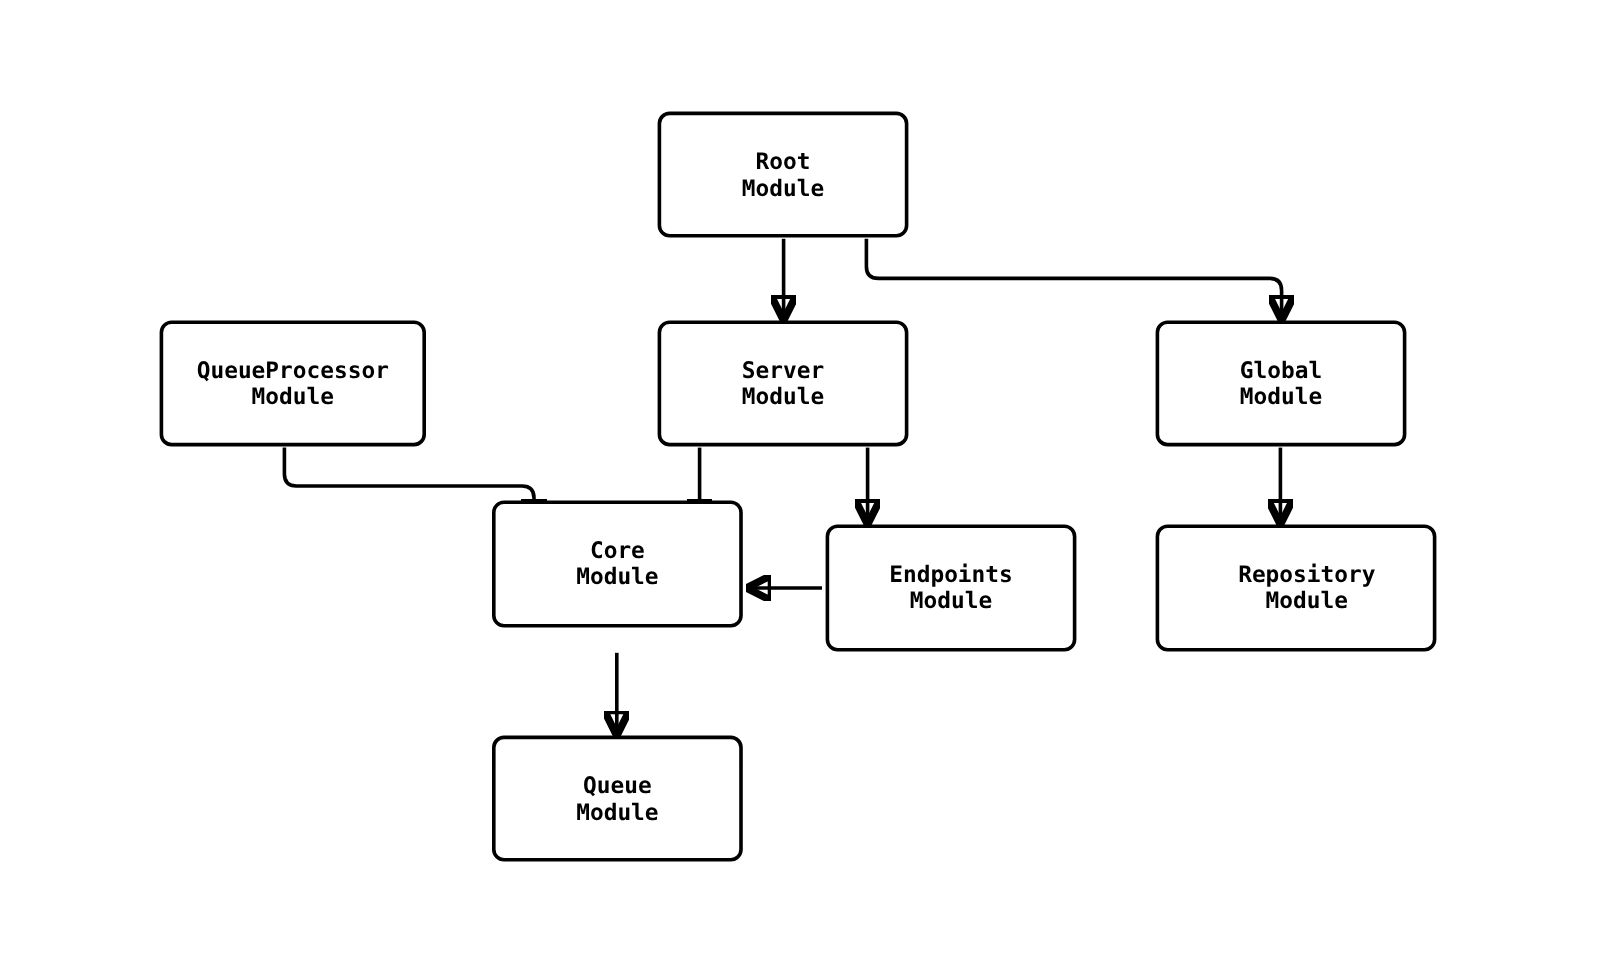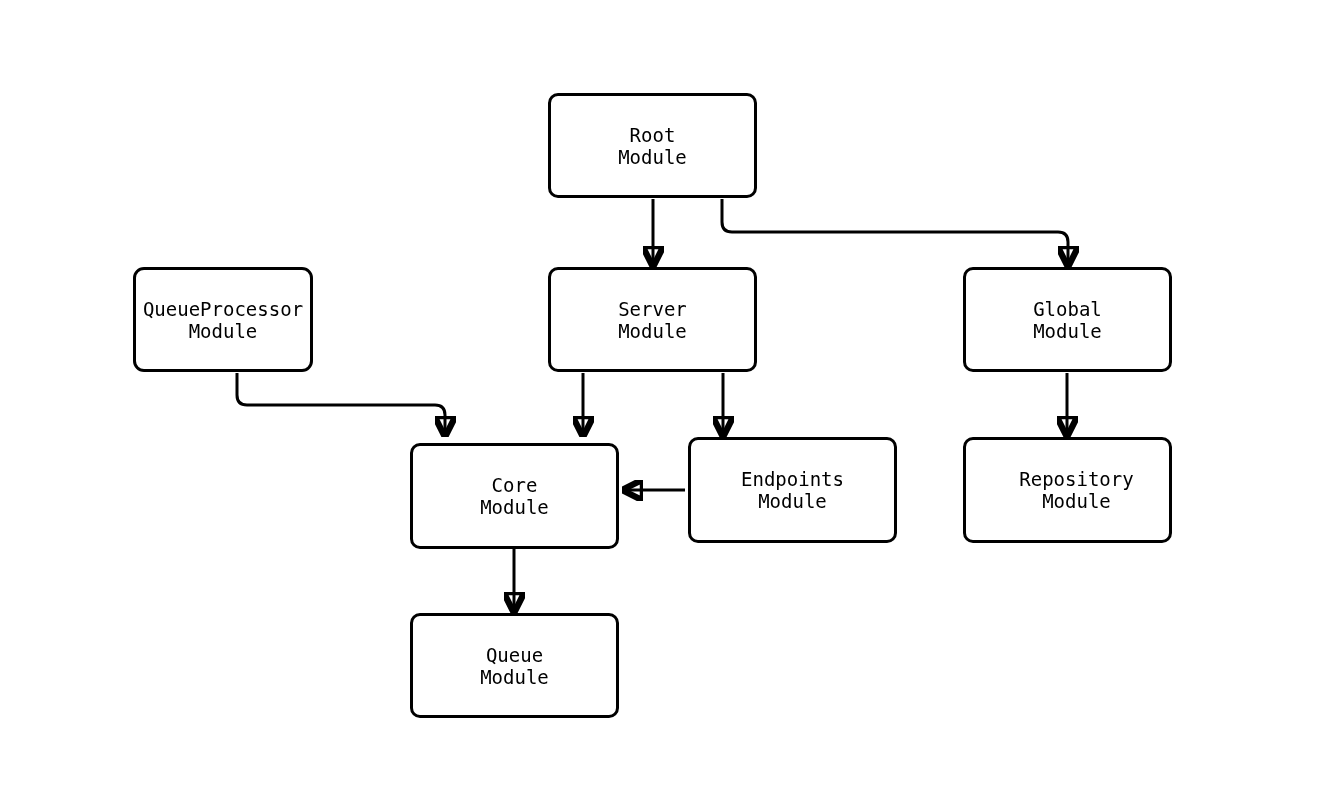--- a/index.html
+++ b/index.html
@@ -31,21 +31,21 @@
     box-sizing: border-box;
     background: #ffffff;
     border: 3px solid #000000;
     border-radius: 10px;
     display: flex;
     flex-direction: column;
     align-items: center;
     justify-content: center;
     text-align: center;
     font-family: "DejaVu Sans Mono", monospace;
-    font-weight: normal;
+    font-weight: bold;
     font-size: 19px;
     line-height: 22px;
     color: #000000;
   }
 </style>
 </head>
 <body>
 
 <div class="canvas">
 
@@ -63,46 +63,46 @@
     <path d="M 1067 373 L 1067 435" marker-end="url(#arrowhead)"></path>
     <path d="M 685 490 L 624 490" marker-end="url(#arrowhead)"></path>
     <path d="M 514 544 L 514 611" marker-end="url(#arrowhead)"></path>
   </svg>
 
   <div class="node" style="left:548px; top:93px; width:209px; height:105px;">
     <span>Root</span>
     <span>Module</span>
   </div>
 
-  <div class="node" style="left:133px; top:267px; width:180px; height:105px;border-radius:11px;">
+  <div class="node" style="left:133px; top:267px; width:222px; height:105px;">
     <span>QueueProcessor</span>
     <span>Module</span>
   </div>
 
   <div class="node" style="left:548px; top:267px; width:209px; height:105px;justify-content:center;">
     <span>Server</span>
     <span>Module</span>
   </div>
 
   <div class="node" style="left:963px; top:267px; width:209px; height:105px;text-align:right;">
     <span>Global</span>
     <span>Module</span>
   </div>
 
-  <div class="node" style="left:410px; top:443px; width:209px; height:106px;">
+  <div class="node" style="left:410px; top:417px; width:209px; height:106px;">
     <span>Core</span>
     <span>Module</span>
   </div>
 
   <div class="node" style="left:688px; top:437px; width:209px; height:106px;">
     <span>Endpoints</span>
     <span>Module</span>
   </div>
 
-  <div class="node" style="left:963px; top:437px; width:209px; height:106px;padding-left:18px;">
+  <div class="node" style="left:963px; top:437px; width:234px; height:106px;padding-left:18px;">
     <span>Repository</span>
     <span>Module</span>
   </div>
 
   <div class="node" style="left:410px; top:613px; width:209px; height:105px;text-align:right;">
     <span>Queue</span>
     <span>Module</span>
   </div>
 
 </div>

